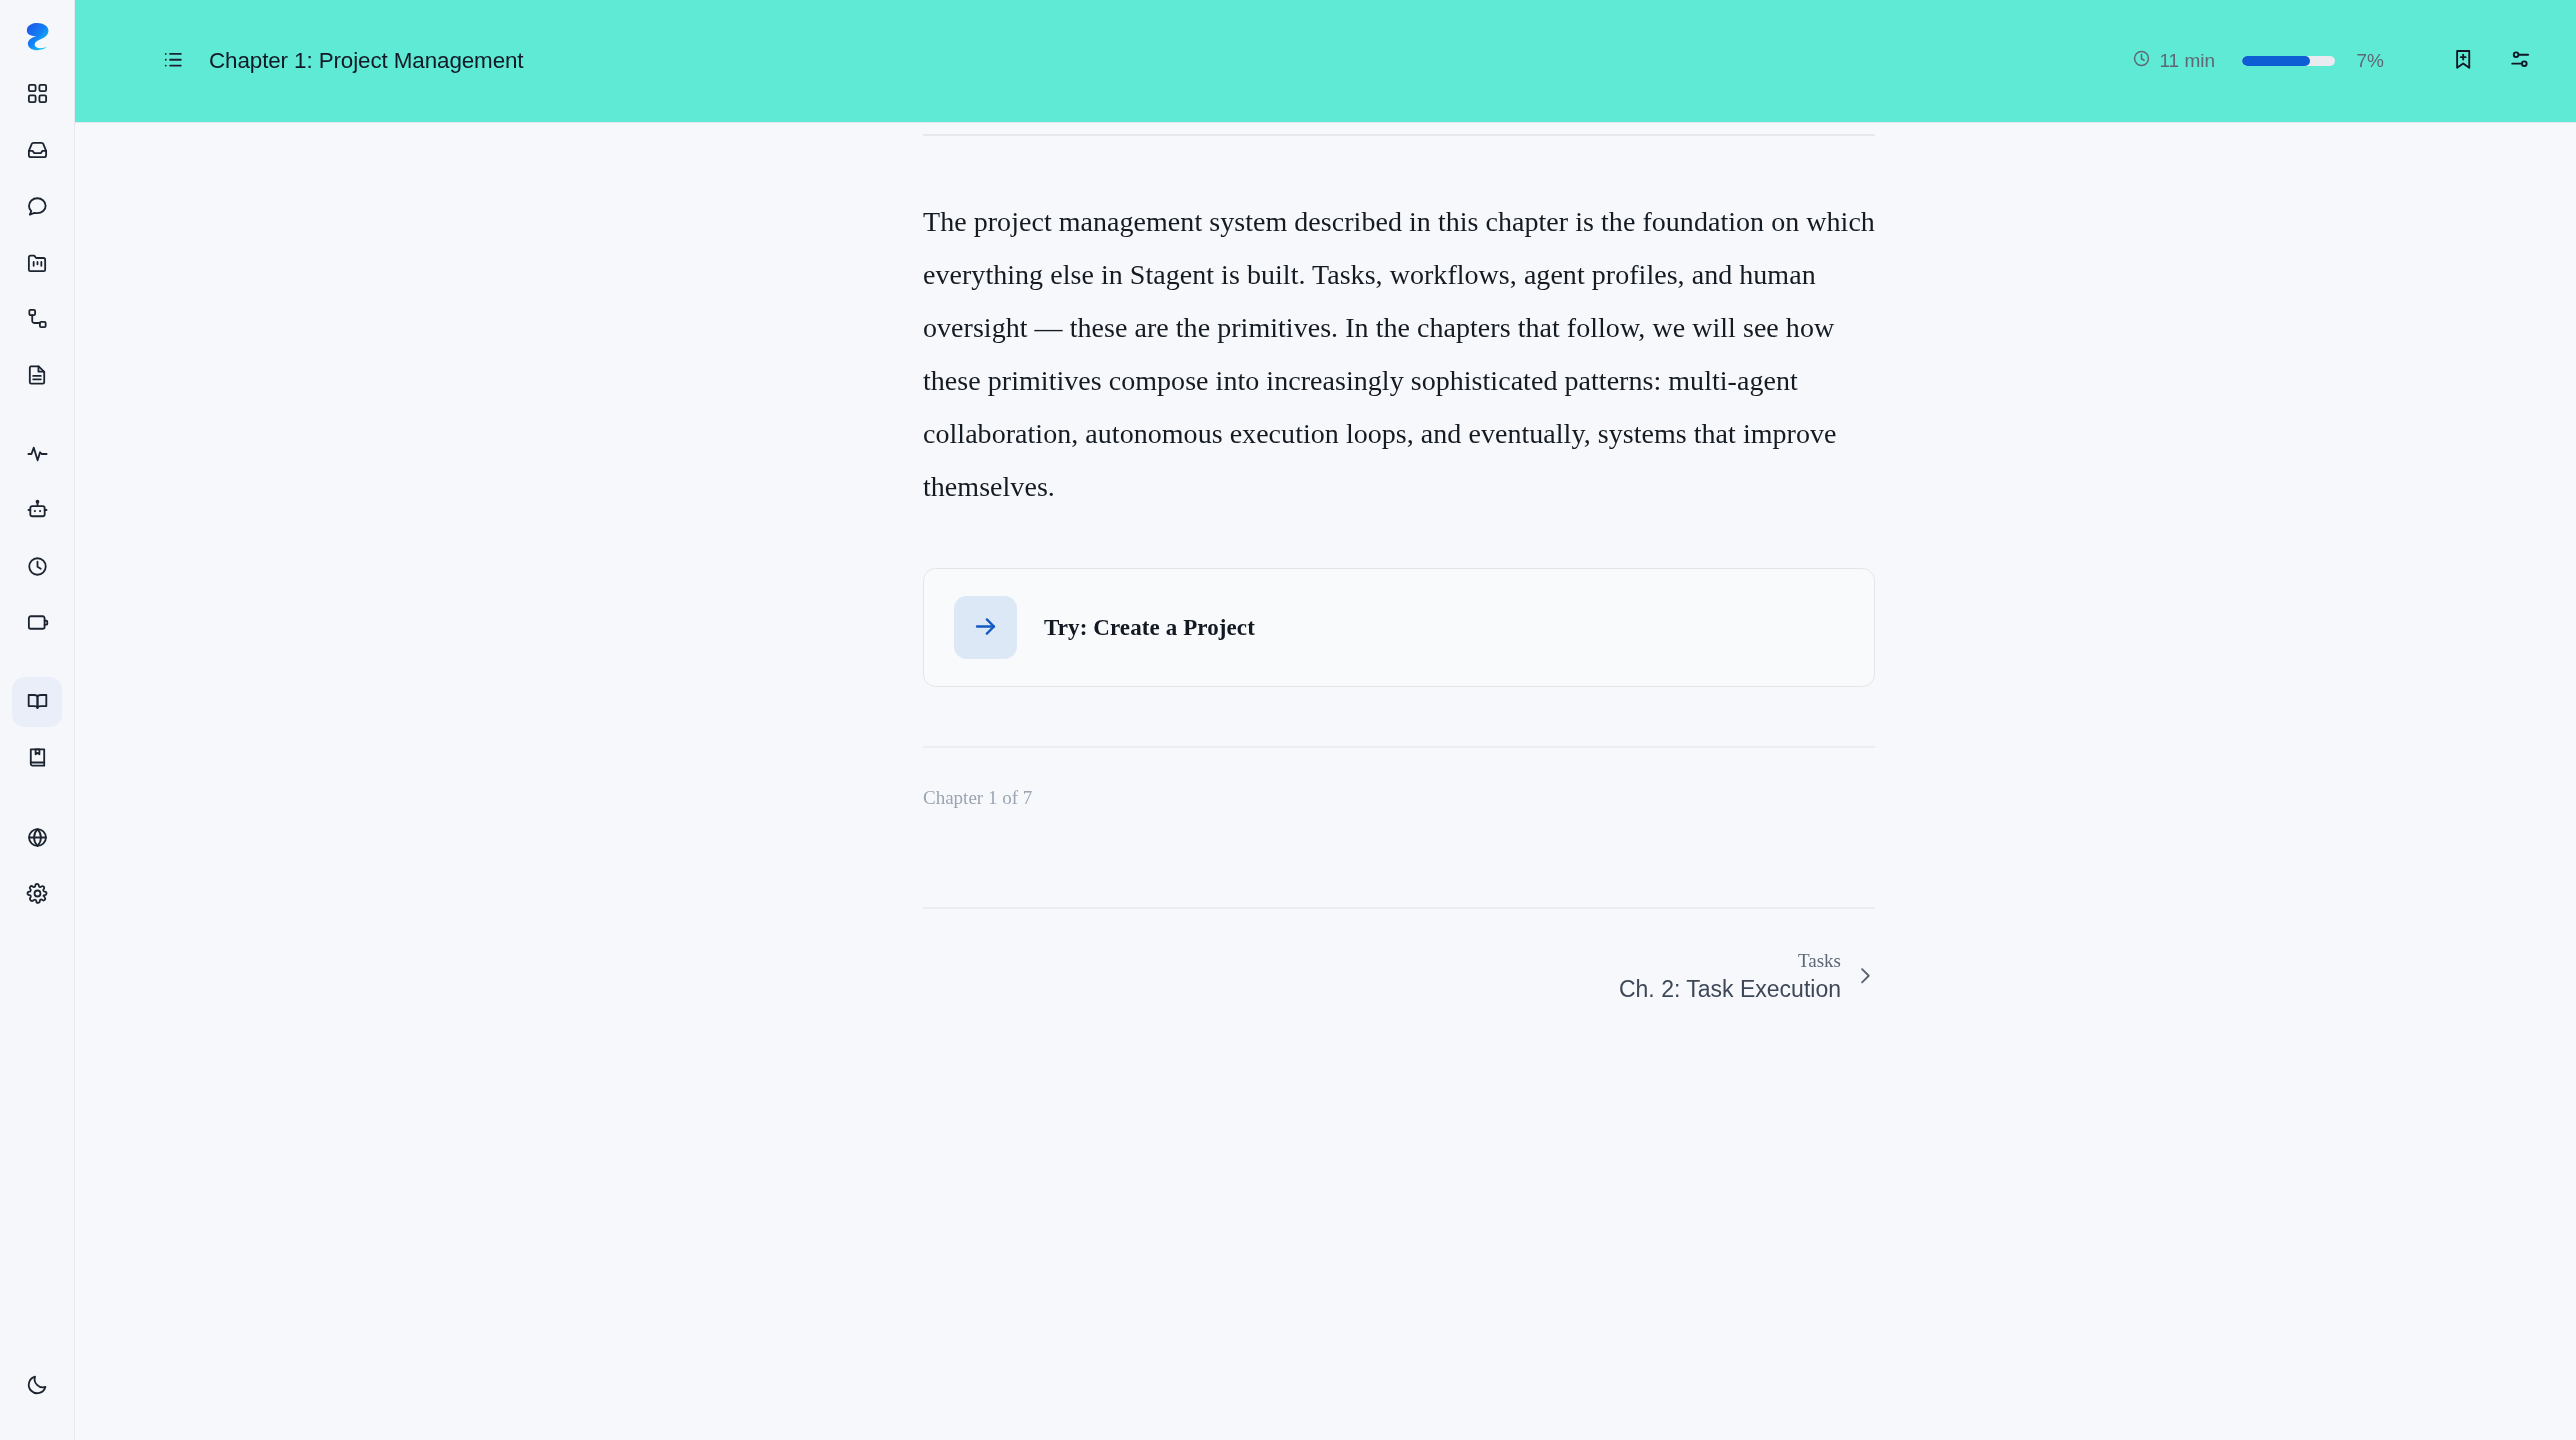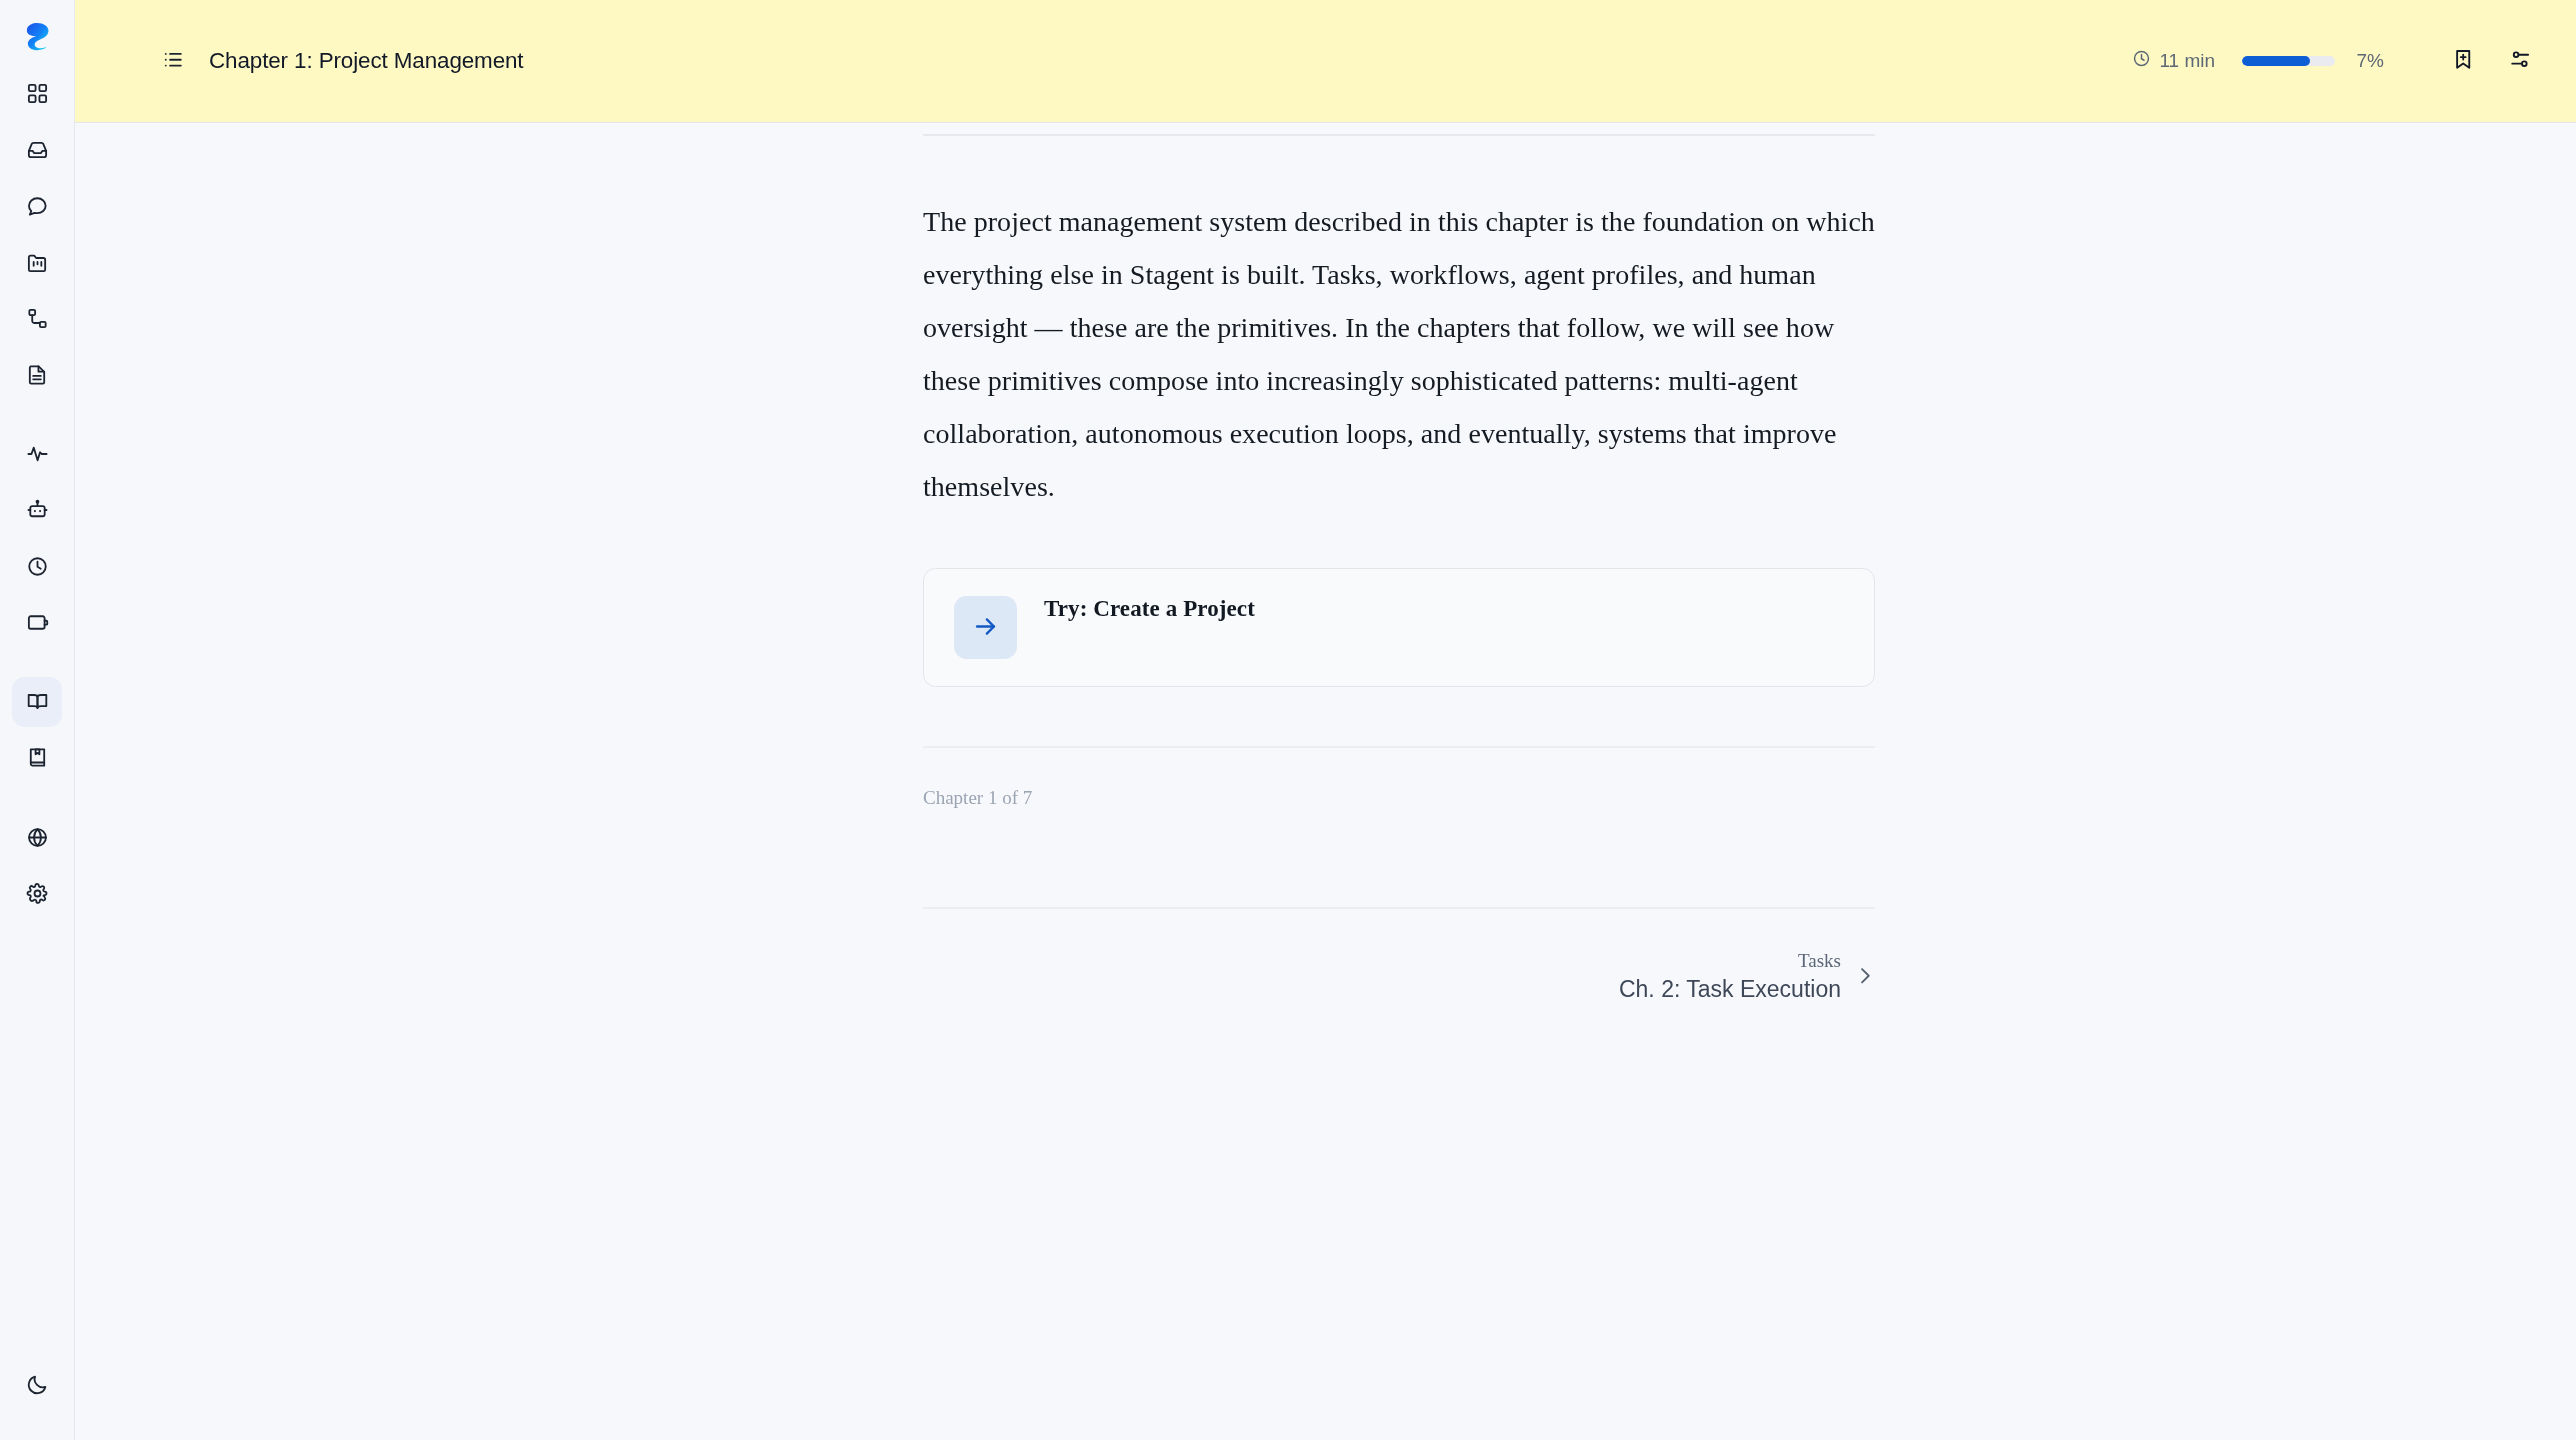--- a/index.html
+++ b/index.html
@@ -87,21 +87,21 @@
   }
 
   
   .header {
     height: 123px;
     flex: 0 0 123px;
     border-bottom: 1.8px solid #e4e6ec;
     display: flex;
     align-items: center;
     padding: 0 39px 0 84px;
-    background: #fef9c3;
+    background: #5eead4;
   }
 
   .header-left {
     display: flex;
     align-items: center;
     gap: 23px;
   }
 
   .toc-btn {
     width: 27px;
@@ -201,20 +201,21 @@
 
   
   .try-card {
     margin-top: 55px;
     width: 952px;
     border: 1.8px solid #e2e5ea;
     border-radius: 12.5px;
     background: #f9fafc;
     padding: 27px 30px;
     display: flex;
+    align-items: center;
     gap: 27px;
     cursor: pointer;
   }
 
   .try-badge {
     width: 63px;
     height: 63px;
     border-radius: 12.5px;
     background: #dde8f7;
     display: flex;

